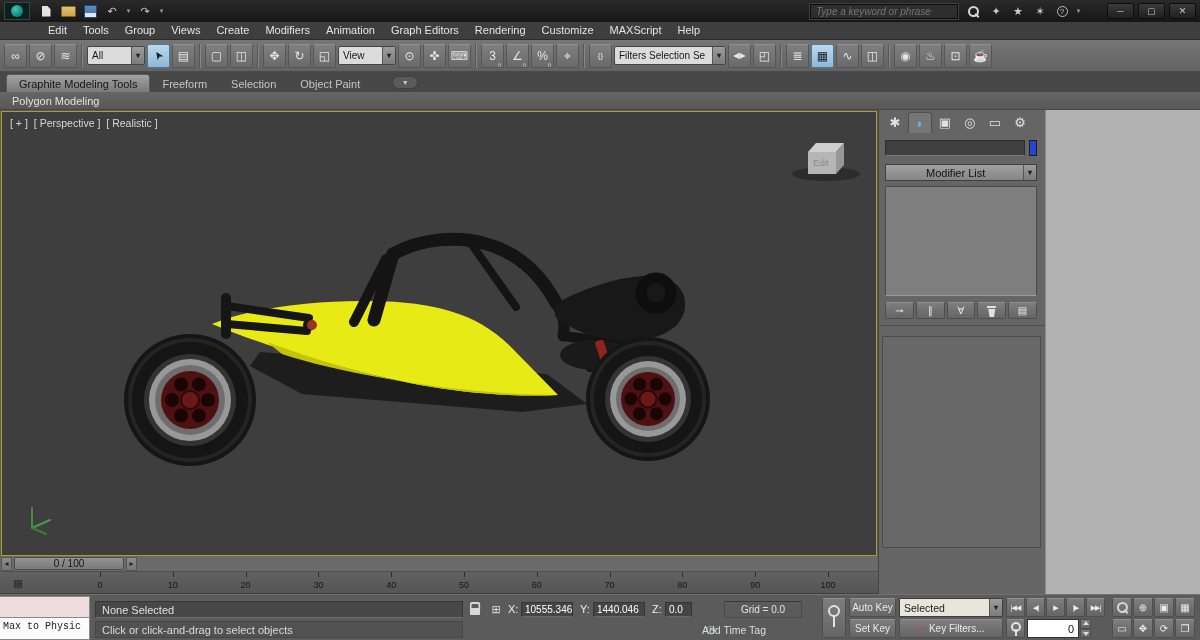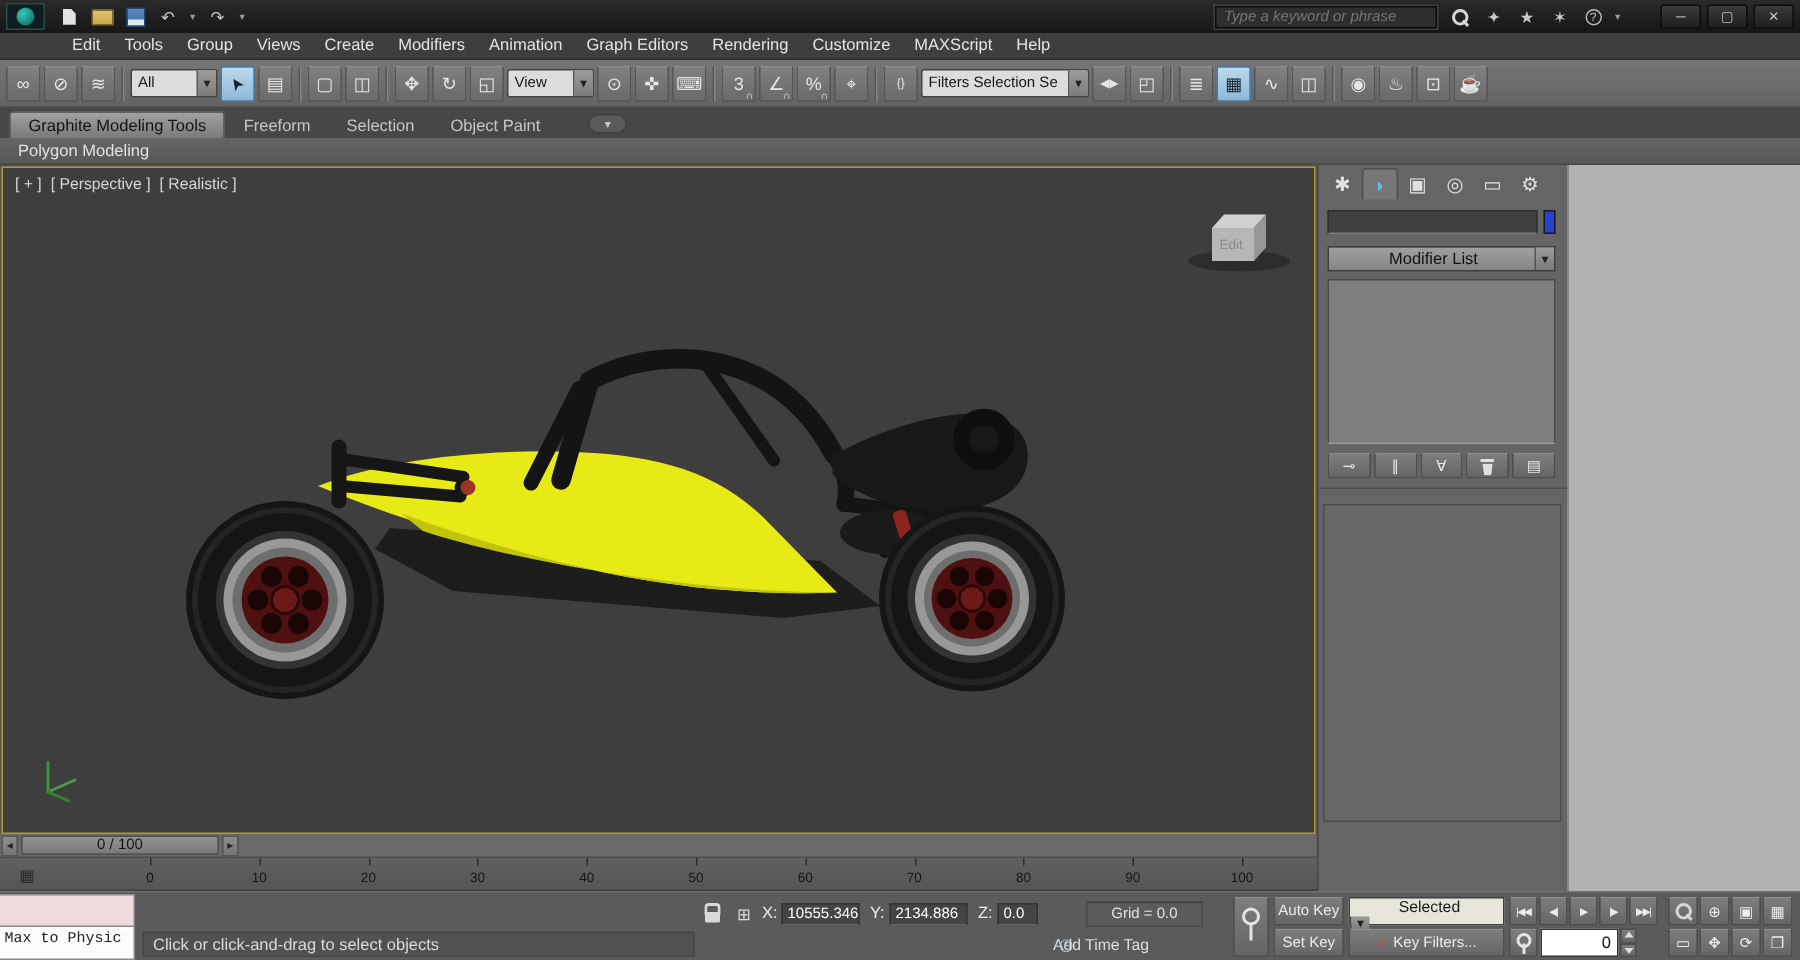--- a/index.html
+++ b/index.html
@@ -68,21 +68,21 @@
   #ribbonpanel span{font-size:11px;color:#e2e2e2;}
 
   
   #viewport{position:absolute;left:1px;top:111px;width:876px;height:445px;background:#3e3e3e;border:1px solid #ad9b34;}
   .vp-label{position:absolute;left:8px;top:5px;font-size:10.5px;color:#d6d6d6;display:flex;gap:6px;z-index:2;}
   #viewport svg{position:absolute;left:0;top:0;}
 
   
   #trackbar{position:absolute;left:0;top:556px;width:878px;height:16px;background:#6a6a6a;border-bottom:1px solid #4f4f4f;display:flex;align-items:center;}
   .tb-arrow{width:11px;height:14px;font-size:8px;color:#222;display:flex;align-items:center;justify-content:center;background:linear-gradient(#8d8d8d,#767676);border:1px solid #565656;margin:0 1px;}
-  #time-slider{width:132px;height:13px;background:linear-gradient(#929292,#7a7a7a);border:1px solid #4e4e4e;border-radius:2px;font-size:10px;color:#141414;display:flex;align-items:center;justify-content:center;margin:0 1px;}
+  #time-slider{width:110px;height:13px;background:linear-gradient(#929292,#7a7a7a);border:1px solid #4e4e4e;border-radius:2px;font-size:10px;color:#141414;display:flex;align-items:center;justify-content:center;margin:0 1px;}
   #ruler{position:absolute;left:0;top:572px;width:878px;height:22px;background:linear-gradient(#616161,#555);border-bottom:1px solid #3f3f3f;}
   #mini-curve{position:absolute;left:10px;top:4px;width:16px;height:14px;color:#2c2c2c;font-size:11px;display:flex;align-items:center;justify-content:center;}
   #ruler-ticks{position:absolute;left:88px;top:0;width:752px;height:22px;display:flex;justify-content:space-between;}
   .tick{position:relative;font-size:9px;color:#161616;padding-top:8px;width:24px;text-align:center;}
   .tick::before{content:"";position:absolute;left:50%;top:0;width:1px;height:5px;background:#2e2e2e;}
 
   
   #statusbar{position:absolute;left:0;top:594px;width:1200px;height:46px;background:#5b5b5b;border-top:1px solid #707070;}
   .sb{position:absolute;}
   #listener-pink{left:0;top:1px;width:90px;height:22px;background:#eedcdc;border:1px solid #8a8a8a;border-left:none;}
@@ -96,21 +96,21 @@
   #xlab{left:508px;}#xval{left:521px;width:52px;}
   #ylab{left:580px;}#yval{left:593px;width:52px;}
   #zlab{left:652px;}#zval{left:665px;width:27px;}
   #gridbox{left:724px;top:6px;width:78px;height:17px;border:1px solid #494949;border-top-color:#3a3a3a;color:#e2e2e2;font-size:10px;display:flex;align-items:center;justify-content:center;}
   #timetag-icon{left:706px;top:28px;color:#9cc4d8;font-size:11px;}
   #timetag{left:702px;top:29px;color:#dedede;font-size:10.5px;}
   .raised{background:linear-gradient(#7d7d7d,#656565);border:1px solid #4e4e4e;border-top-color:#8f8f8f;border-radius:2px;color:#ececec;display:flex;align-items:center;justify-content:center;}
   #setkeys-btn{left:822px;top:3px;width:24px;height:40px;}
   #autokey-btn{left:849px;top:3px;width:47px;height:19px;font-size:10px;}
   #setkey-btn{left:849px;top:24px;width:47px;height:19px;font-size:10px;}
-  #selset-dd{left:899px;top:3px;width:104px;height:19px;background:#e6e6da;border:1px solid #3f3f3f;color:#1a1a1a;font-size:10.5px;display:flex;align-items:center;flex-direction:column;}
+  #selset-dd{left:899px;top:3px;width:104px;height:19px;background:#e6e6da;border:1px solid #3f3f3f;color:#1a1a1a;font-size:10.5px;display:flex;align-items:center;}
   #selset-dd span{flex:1;padding-left:4px;}
   #keyfilters-btn{left:899px;top:24px;width:104px;height:19px;font-size:10px;gap:3px;}
   #keyfilters-btn .chk{color:#d04438;font-size:10px;}
   #transport{left:1006px;top:3px;display:flex;gap:1px;}
   .sbtn{width:19px;height:19px;font-size:7px;letter-spacing:-1px;}
   #keymode-btn{left:1006px;top:24px;width:19px;height:19px;}
   #frame-field{left:1027px;top:24px;width:52px;height:19px;background:#fff;border:1px solid #333;color:#111;font-size:11px;text-align:right;padding:3px 4px 0 0;}
   #frame-spin{left:1080px;top:24px;width:11px;height:19px;display:flex;flex-direction:column;}
   #frame-spin b{flex:1;display:flex;align-items:center;justify-content:center;background:linear-gradient(#7d7d7d,#656565);border:1px solid #4e4e4e;}
   #frame-spin b.up::after{content:"";border:3px solid transparent;border-bottom:4px solid #ddd;margin-top:-4px;}
@@ -490,31 +490,32 @@
         <span class="tick">80</span>
         <span class="tick">90</span>
         <span class="tick">100</span>
     </div>
   </div>
 
   <div id="statusbar">
     <div class="sb" id="listener-pink" style="background: rgb(238, 220, 220);"></div>
     <div class="sb" id="listener-white">Max to Physic</div>
 
+    <div class="sb" id="sel-status">None Selected</div>
     <div class="sb" id="prompt-line">Click or click-and-drag to select objects</div>
 
     <div class="sb i-lock" id="lock-btn"></div>
     <div class="sb" id="absgrid-btn">
         <span>⊞</span>
       </div>
 
     <div class="sb coord-label" id="xlab">X:</div>
     <div class="sb coord-field" id="xval">10555.346</div>
     <div class="sb coord-label" id="ylab">Y:</div>
-    <div class="sb coord-field" id="yval">2134.886</div>
+    <div class="sb coord-field" id="yval">1440.046</div>
     <div class="sb coord-label" id="zlab">Z:</div>
     <div class="sb coord-field" id="zval">0.0</div>
 
     <div class="sb" id="gridbox">Grid = 0.0</div>
     <div class="sb" id="timetag-icon"><span>◷</span></div>
     <div class="sb" id="timetag">Add Time Tag</div>
 
     <div class="sb raised i-key" id="setkeys-btn"></div>
     <div class="sb raised" id="autokey-btn">Auto Key</div>
     <div class="sb raised" id="setkey-btn">Set Key</div>

